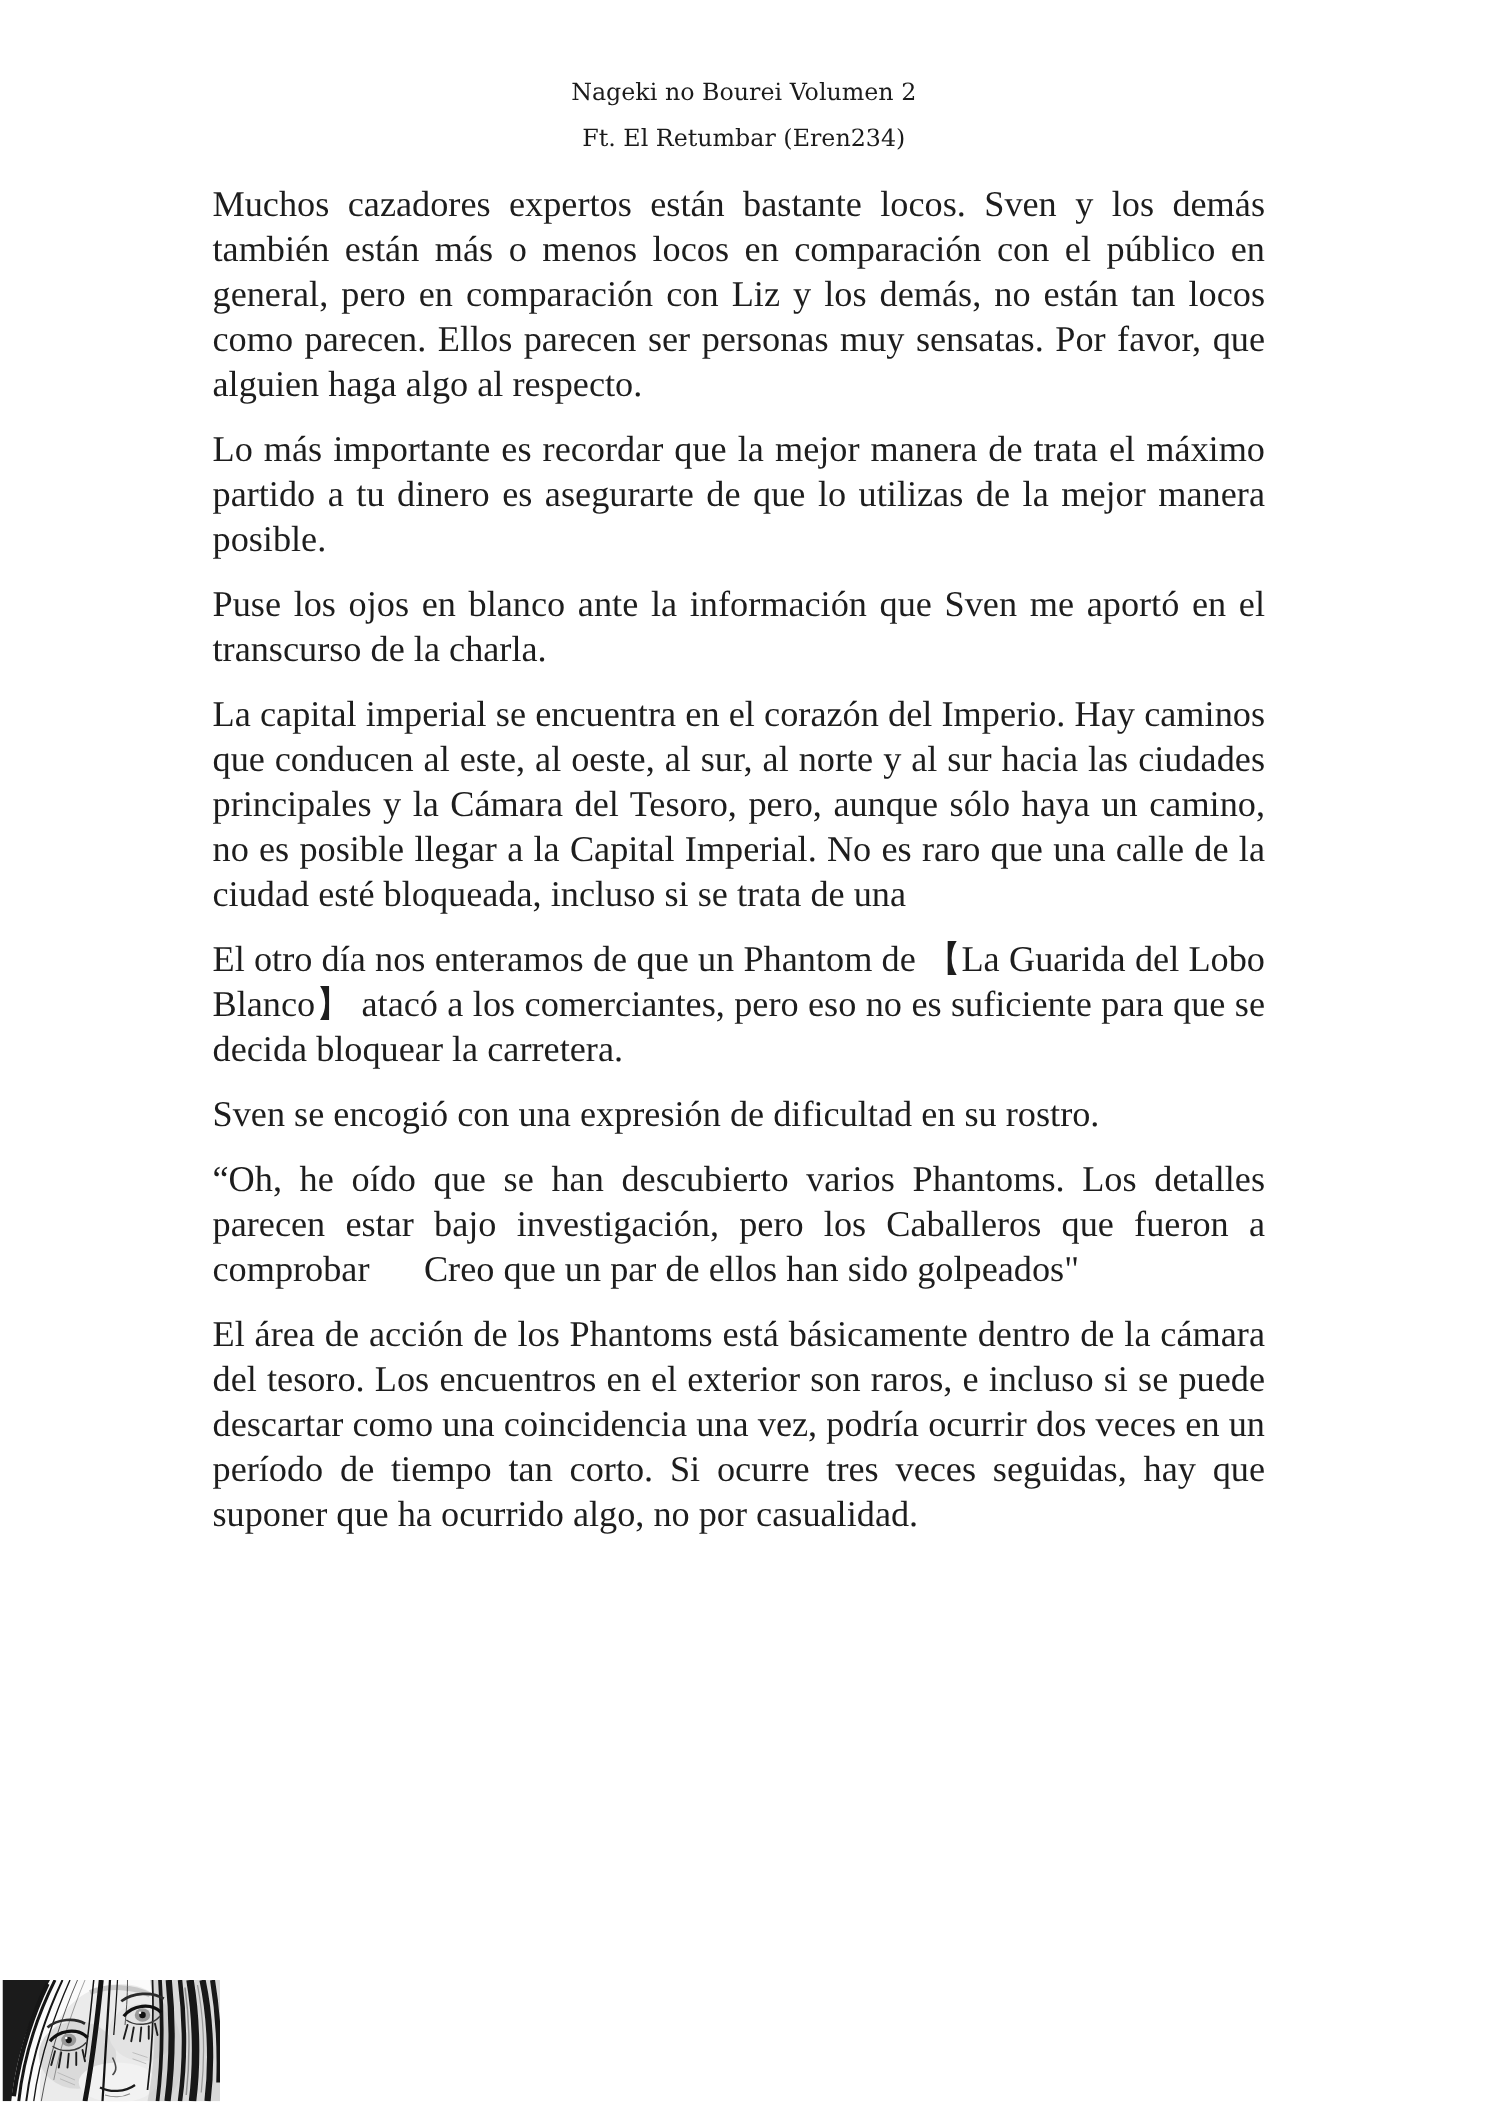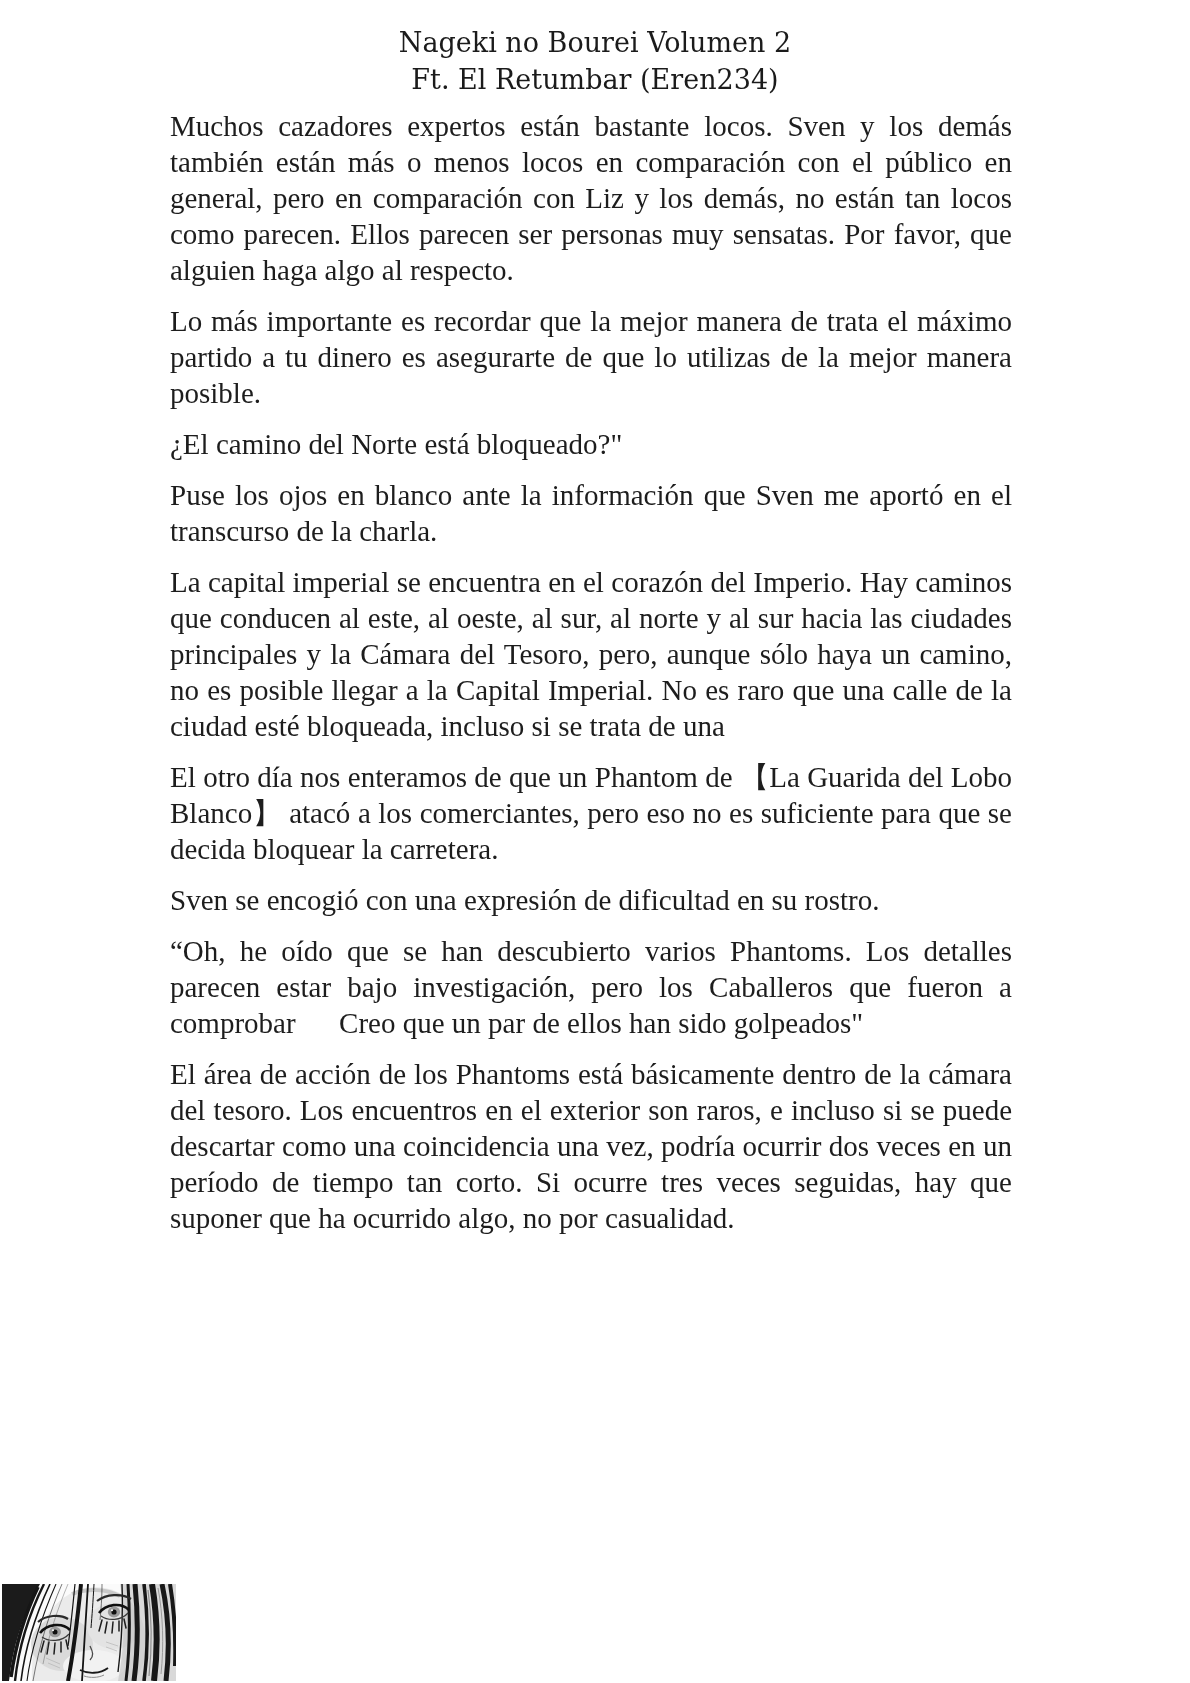--- a/index.html
+++ b/index.html
@@ -6,37 +6,37 @@
   html, body { margin: 0; padding: 0; background: #ffffff; }
   .page {
     position: relative;
     width: 1190px;
     height: 1683px;
     background: #ffffff;
     overflow: hidden;
     color: #1c1c1c;
   }
   .doc-header {
-    margin-top: 24px;
+    margin-top: 56px;
     text-align: center;
     font-family: "DejaVu Serif", serif;
-    font-size: 27px;
+    font-size: 19px;
     line-height: 37px;
     color: #1b1b1b;
   }
   .doc-body {
     margin: 10px 178px 0 170px;
     font-family: "Liberation Serif", "DejaVu Serif", serif;
     font-size: 29px;
     line-height: 36px;
     text-align: justify;
     color: #1d1d1d;
   }
   .doc-body p {
-    margin: 4px 0 15px 0;
+    margin: 16px 0 15px 0;
     text-align: justify;
   }
   .illustration {
     position: absolute;
     left: 2px;
     top: 1584px;
     width: 174px;
     height: 97px;
   }
   .illustration svg { display: block; }
@@ -47,21 +47,20 @@
 <div class="page">
 
   <header class="doc-header">
     <div>Nageki no Bourei Volumen 2</div>
     <div>Ft. El Retumbar (Eren234)</div>
   </header>
 
   <main class="doc-body">
     <p>Muchos cazadores expertos están bastante locos. Sven y los demás también están más o menos locos en comparación con el público en general, pero en comparación con Liz y los demás, no están tan locos como parecen. Ellos parecen ser personas muy sensatas. Por favor, que alguien haga algo al respecto.</p>
     <p>Lo más importante es recordar que la mejor manera de trata el máximo partido a tu dinero es asegurarte de que lo utilizas de la mejor manera posible.</p>
-    <p>¿El camino del Norte está bloqueado?"</p>
     <p>Puse los ojos en blanco ante la información que Sven me aportó en el transcurso de la charla.</p>
     <p>La capital imperial se encuentra en el corazón del Imperio. Hay caminos que conducen al este, al oeste, al sur, al norte y al sur hacia las ciudades principales y la Cámara del Tesoro, pero, aunque sólo haya un camino, no es posible llegar a la Capital Imperial. No es raro que una calle de la ciudad esté bloqueada, incluso si se trata de una</p>
     <p>El otro día nos enteramos de que un Phantom de 【La Guarida del Lobo Blanco】 atacó a los comerciantes, pero eso no es suficiente para que se decida bloquear la carretera.</p>
     <p>Sven se encogió con una expresión de dificultad en su rostro.</p>
     <p>“Oh, he oído que se han descubierto varios Phantoms. Los detalles parecen estar bajo investigación, pero los Caballeros que fueron a comprobar  Creo que un par de ellos han sido golpeados"</p>
     <p>El área de acción de los Phantoms está básicamente dentro de la cámara del tesoro. Los encuentros en el exterior son raros, e incluso si se puede descartar como una coincidencia una vez, podría ocurrir dos veces en un período de tiempo tan corto. Si ocurre tres veces seguidas, hay que suponer que ha ocurrido algo, no por casualidad.</p>
   </main>
 
   <div class="illustration">
     <svg viewBox="0 0 174 97" width="174" height="97" xmlns="http://www.w3.org/2000/svg">

